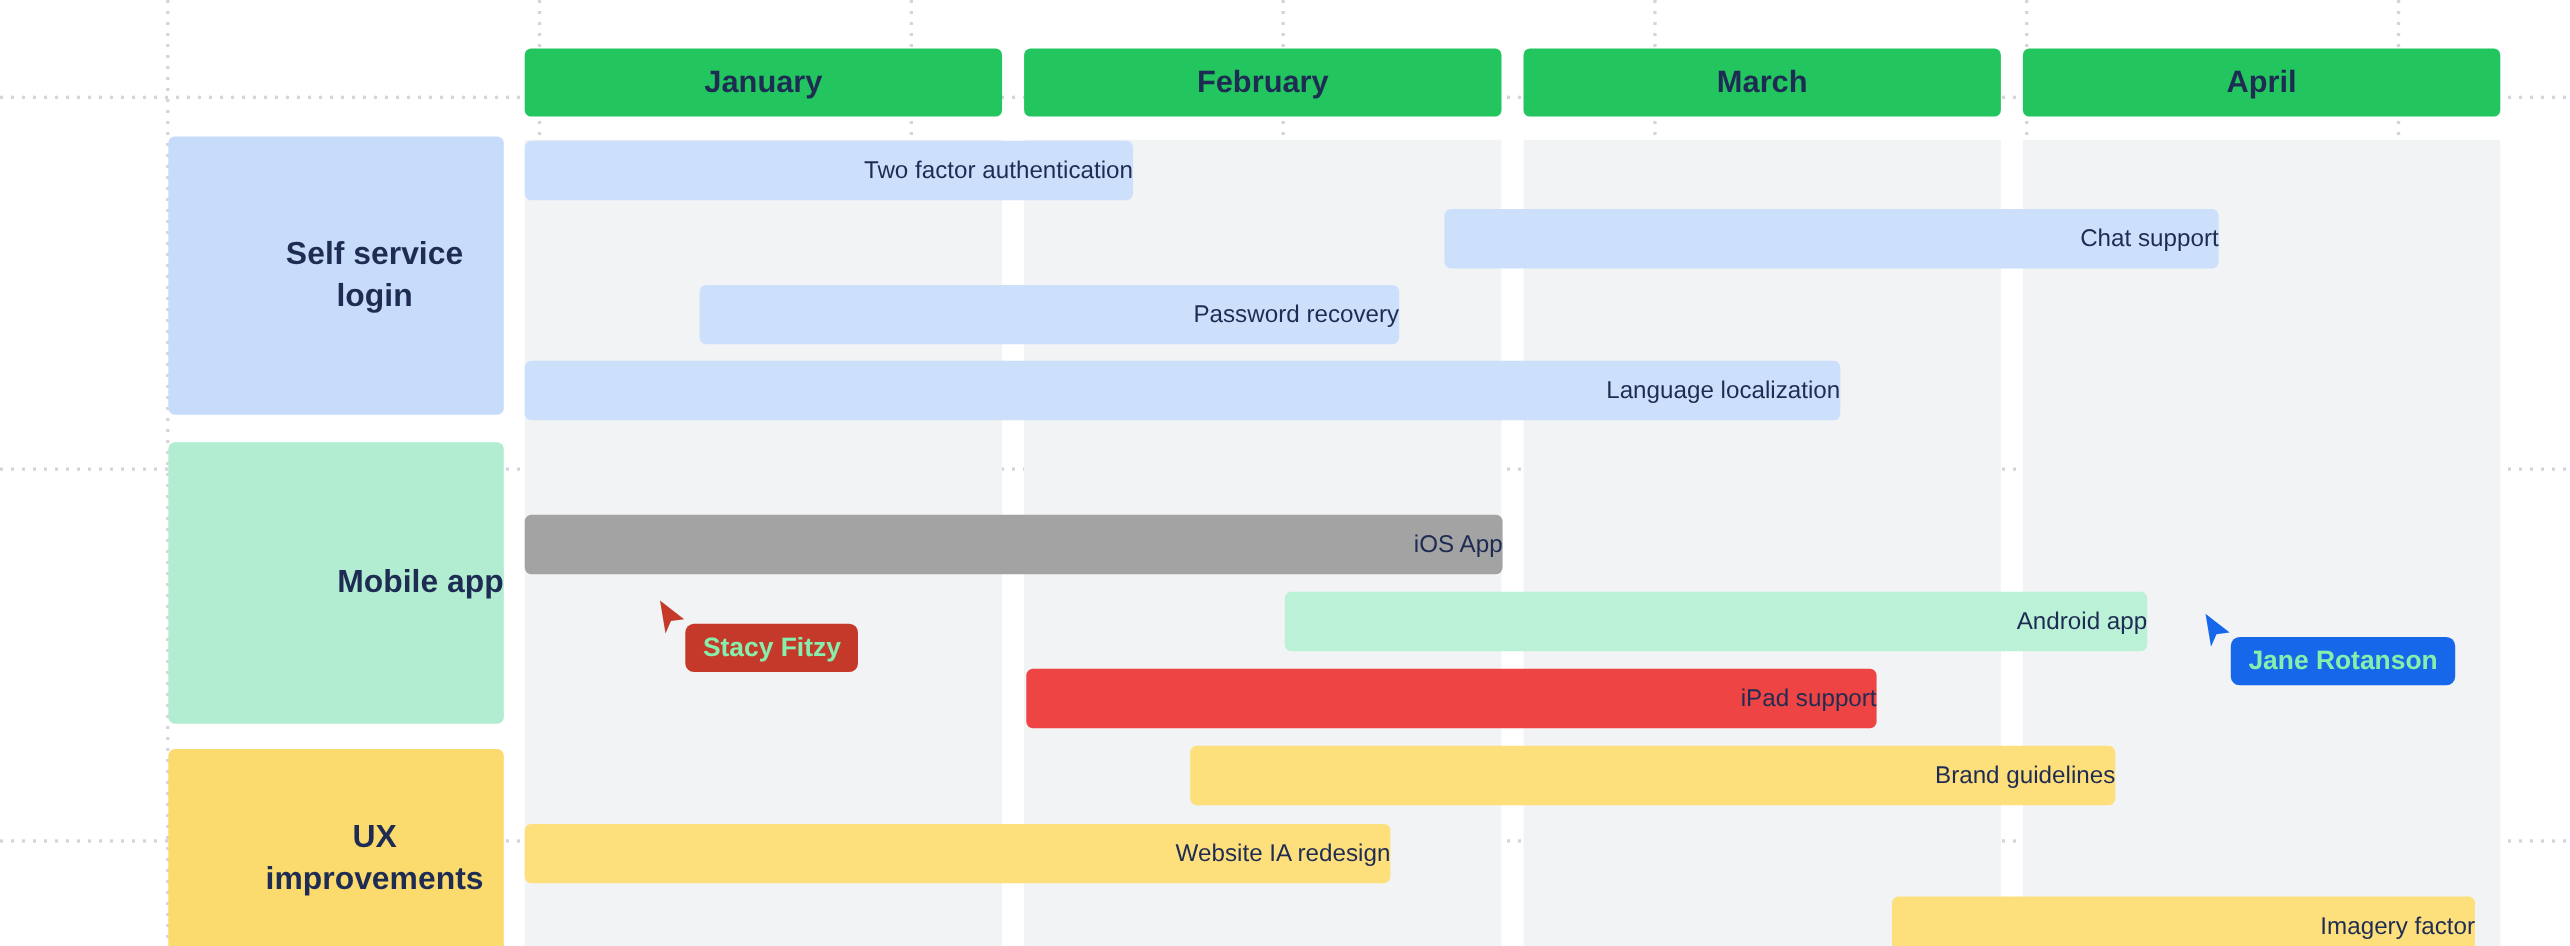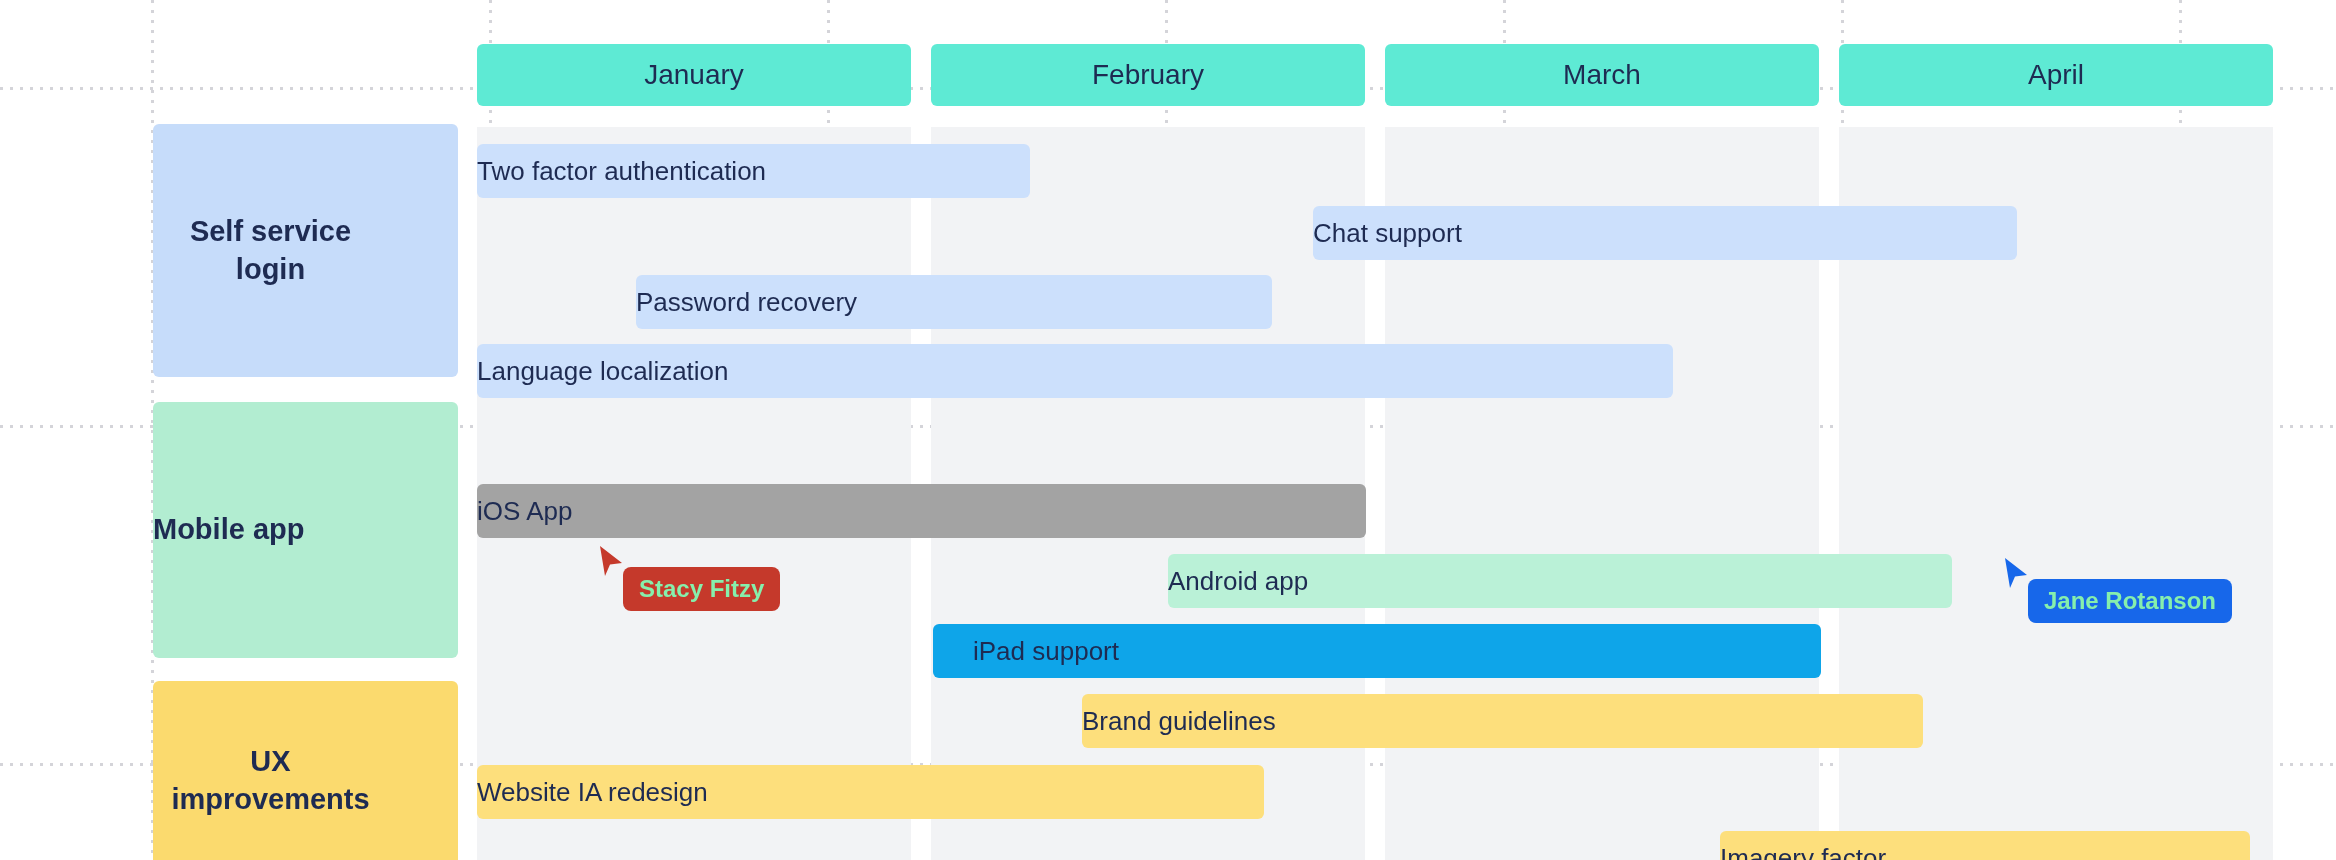--- a/index.html
+++ b/index.html
@@ -15,35 +15,35 @@
     background: repeating-linear-gradient(to bottom, #D4D4D9 0 3px, transparent 3px 10px); }
   .hline { left: 0; right: 0; height: 3px;
     background: repeating-linear-gradient(to right, #D4D4D9 0 3px, transparent 3px 10px); }
 
   .month-col-band {
     position: absolute; top: 127px; bottom: -20px;
     background: #F2F3F5; z-index: 1;
   }
   .month-header {
     position: absolute; top: 44px; height: 62px;
-    background: #5eead4; border-radius: 6px;
+    background: #22c55e; border-radius: 6px;
     display: flex; align-items: center; justify-content: center;
-    font-size: 28px; font-weight: 400; z-index: 2;
+    font-size: 28px; font-weight: 700; z-index: 2;
   }
   .category-block {
     position: absolute; left: 153px; width: 305px;
     border-radius: 6px; z-index: 2;
-    display: flex; align-items: center; justify-content: flex-start;
+    display: flex; align-items: center; justify-content: flex-end;
     text-align: center; font-size: 29px; font-weight: 700; line-height: 1.28;
   }
   .category-block .block-label { max-width: 235px; }
   .gantt-bar {
     position: absolute; height: 54px; border-radius: 6px; z-index: 3;
-    display: flex; align-items: center; justify-content: flex-start;
-    font-size: 26px; font-weight: 500; margin-top: 16px;
+    display: flex; align-items: center; justify-content: flex-end;
+    font-size: 22px; font-weight: 500;
   }
   .cursor { position: absolute; z-index: 10; }
   .cursor svg { display: block; overflow: visible; }
   .cursor-label {
     position: absolute; left: 24px; top: 21px;
     padding: 8px 16px; border-radius: 8px; white-space: nowrap;
     color: #86efac; font-size: 24px; font-weight: 700;
   }
 </style>
 </head>
@@ -102,21 +102,21 @@
     </div>
     <div class="gantt-bar" style="left: 477px; top: 328px; width: 1196px; background: rgb(204, 224, 252);">
       <span>Language localization</span>
     </div>
     <div class="gantt-bar" style="left: 477px; top: 468px; width: 889px; background: #a3a3a3;">
       <span>iOS App</span>
     </div>
     <div class="gantt-bar" style="left: 1168px; top: 538px; width: 784px; background: rgb(186, 241, 215);">
       <span>Android app</span>
     </div>
-    <div class="gantt-bar" style="left: 933px; top: 608px; width: 888px; background: #0ea5e9; padding-left: 40px;">
+    <div class="gantt-bar" style="left: 933px; top: 608px; width: 773px; background: #ef4444; padding-left: 40px;">
       <span>iPad support</span>
     </div>
     <div class="gantt-bar" style="left: 1082px; top: 678px; width: 841px; background: rgb(253, 223, 124);">
       <span>Brand guidelines</span>
     </div>
     <div class="gantt-bar" style="left: 477px; top: 749px; width: 787px; background: rgb(253, 223, 124);">
       <span>Website IA redesign</span>
     </div>
     <div class="gantt-bar" style="left: 1720px; top: 815px; width: 530px; background: rgb(253, 223, 124);">
       <span>Imagery factor</span>

